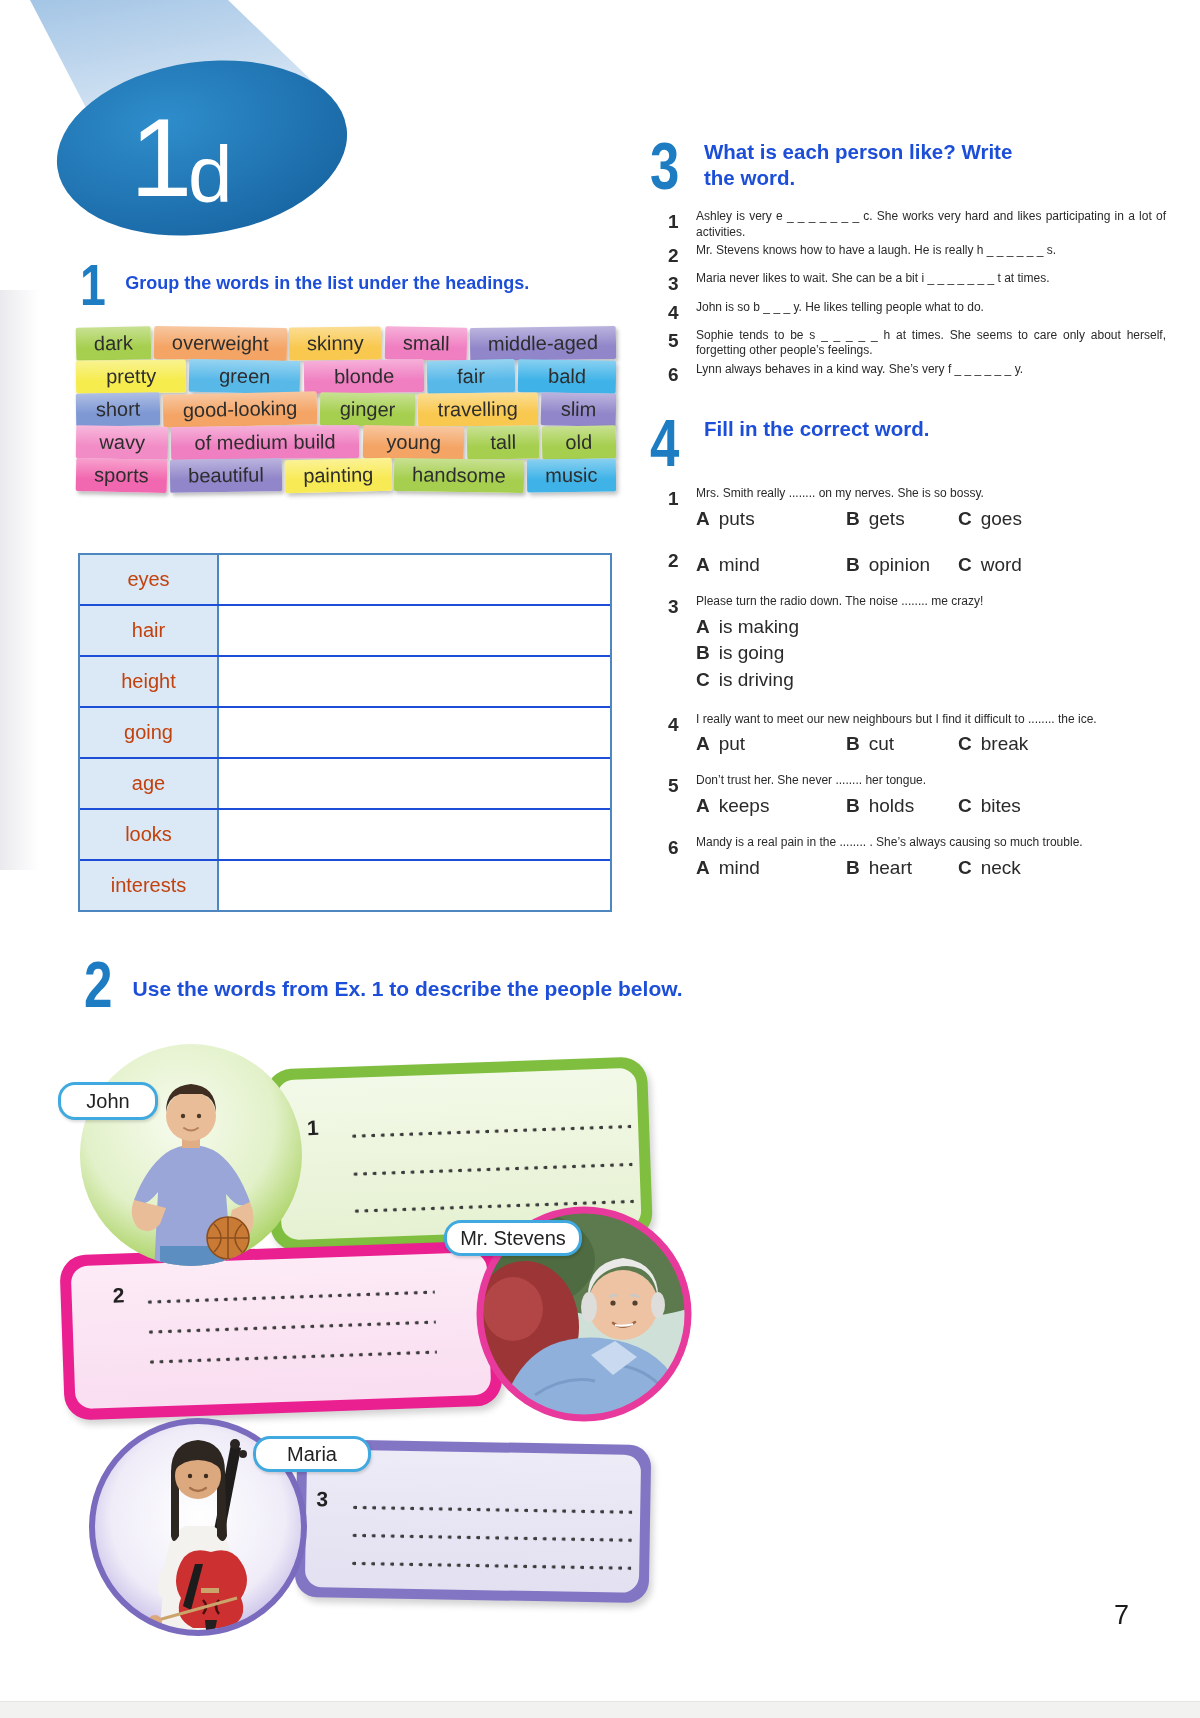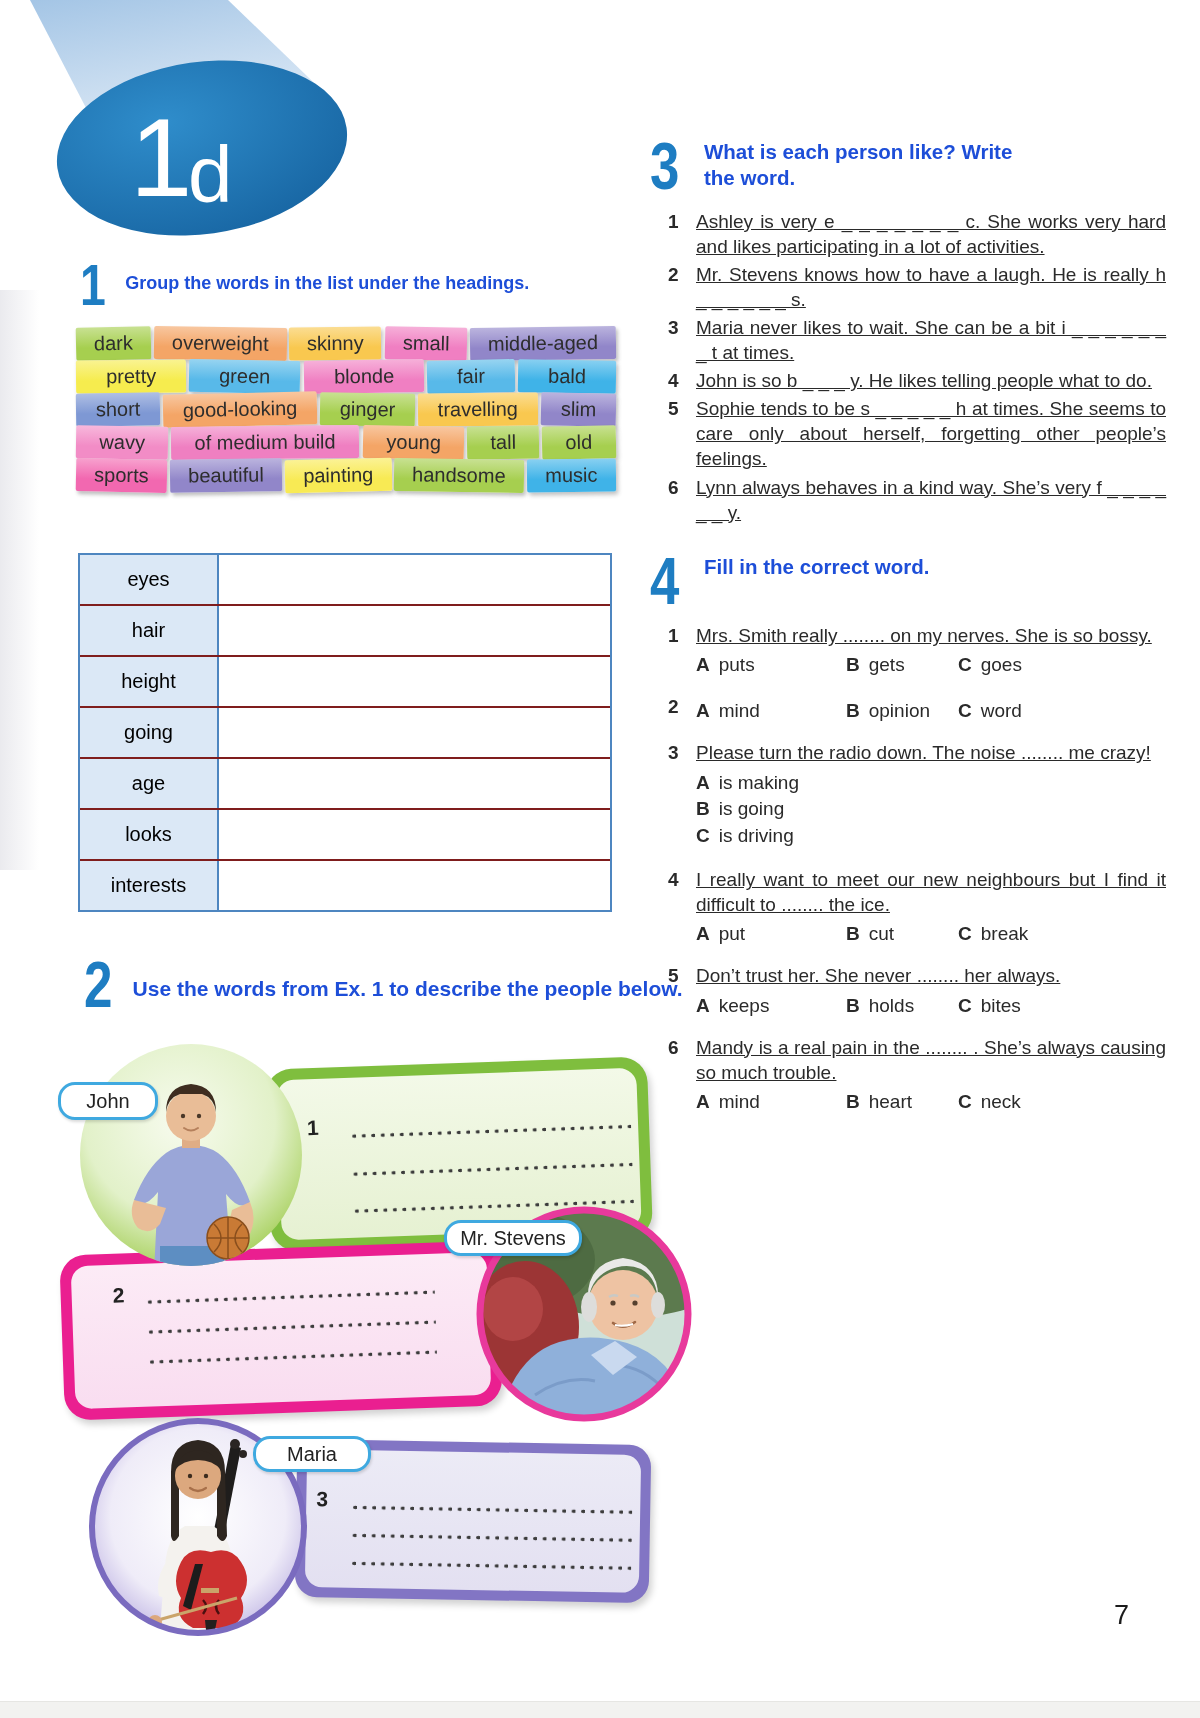--- a/index.html
+++ b/index.html
@@ -15,43 +15,43 @@
   .bignum{color:#1e7dc2;font-weight:700;line-height:.92;transform:scaleX(.8);transform-origin:left top;}
   .extitle{font-weight:700;color:#1d4ed8;}
   
   .chips{left:76px;top:327px;width:540px;}
   .chip-row{display:flex;gap:3px;margin-bottom:0px;}
   .chip{flex:1 1 auto;text-align:center;font-size:20px;color:#2d2d2d;padding:5px 9px;
         white-space:nowrap;border-radius:2px;box-shadow:2px 3px 4px rgba(60,60,60,.32);}
   
   .wtable{left:78px;top:553px;width:530px;border:2px solid #4e86c0;background:#fff;}
   .wrow{display:flex;height:49px;}
-  .wrow + .wrow{border-top:2px solid #7f1d1d;}
+  .wrow + .wrow{border-top:2px solid #1d4ed8;}
   .wlabel{width:137px;background:#dbe8f6;border-right:2px solid #4e86c0;display:flex;
-          align-items:center;justify-content:center;font-size:20px;color:#000000;}
+          align-items:center;justify-content:center;font-size:20px;color:#c2410c;}
   .wvalue{flex:1;background:#fff;}
   
   .panel{position:absolute;border-radius:26px;box-shadow:3px 5px 7px rgba(0,0,0,.18);z-index:1;}
   .panel-inner{position:absolute;inset:11px;border-radius:17px;}
   .panel-num{position:absolute;font-size:21px;font-weight:600;color:#222;}
   .dots{position:absolute;height:7px;
         background-image:radial-gradient(circle at 3px 3.5px,#3c3c3c 1.7px,rgba(0,0,0,0) 2.1px);
         background-size:9.5px 7px;background-repeat:repeat-x;}
   .pill{position:absolute;background:#fff;border:3px solid #3fa9e0;border-radius:17px;z-index:3;
         display:flex;align-items:center;justify-content:center;font-size:20px;color:#222;
         box-shadow:1px 2px 3px rgba(0,0,0,.15);}
   .photo{position:absolute;z-index:2;}
   
   .rightcol{left:650px;top:136px;width:530px;}
   .exh{display:flex;gap:12px;margin-bottom:12px;}
   .exh .bignum{width:42px;font-size:66px;}
   .exh .extitle{max-width:330px;font-size:20.5px;line-height:1.25;padding-top:3px;}
   .q{display:flex;margin-bottom:3px;}
   .qnum{width:46px;padding-left:18px;font-weight:700;font-size:19px;line-height:1.32;box-sizing:border-box;}
-  .qtext{flex:1;font-size:19px;line-height:1.32;text-align:justify;padding-right:14px;text-decoration:underline;}
+  .qtext{flex:1;font-size:12px;line-height:1.32;text-align:justify;padding-right:14px;}
   .ex4 .q{margin-bottom:18px;}
   .qbody{flex:1;padding-right:14px;}
   .qbody .qtext{padding-right:0;}
   .opts{display:flex;margin-top:6px;font-size:19px;}
   .opts .opt:nth-child(1){width:150px;}
   .opts .opt:nth-child(2){width:112px;}
   .opts-stacked{margin-top:4px;font-size:19px;line-height:1.4;}
   .opts-stacked .opt{display:block;}
   .opt b{font-weight:700;margin-right:9px;}
   .pagenum{left:1114px;top:1600px;font-size:27px;color:#1b1b1b;}
@@ -362,21 +362,21 @@
             <div class="opts">
               <span class="opt"><b>A</b>put</span>
               <span class="opt"><b>B</b>cut</span>
               <span class="opt"><b>C</b>break</span>
             </div>
           </div>
         </div>
         <div class="q">
           <span class="qnum">5</span>
           <div class="qbody">
-            <p class="qtext" style="margin: 0px;">Don’t trust her. She never ........ her always.</p>
+            <p class="qtext" style="margin: 0px;">Don’t trust her. She never ........ her tongue.</p>
             <div class="opts">
               <span class="opt"><b>A</b>keeps</span>
               <span class="opt"><b>B</b>holds</span>
               <span class="opt"><b>C</b>bites</span>
             </div>
           </div>
         </div>
         <div class="q">
           <span class="qnum">6</span>
           <div class="qbody">

